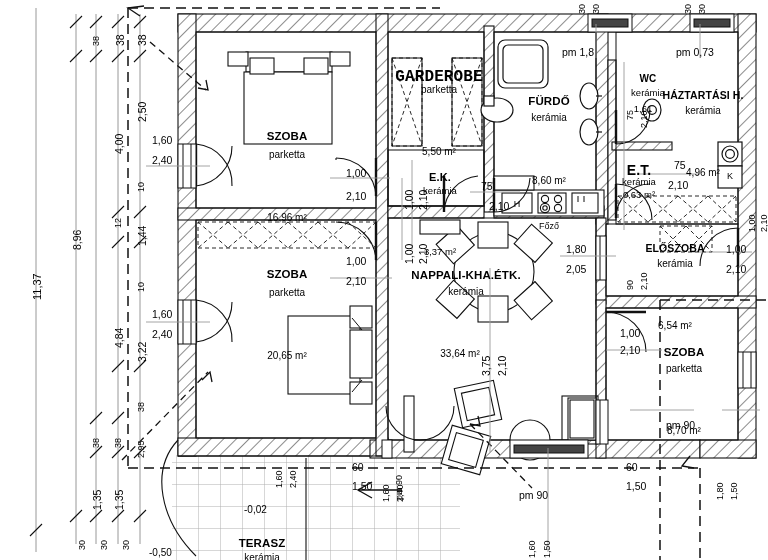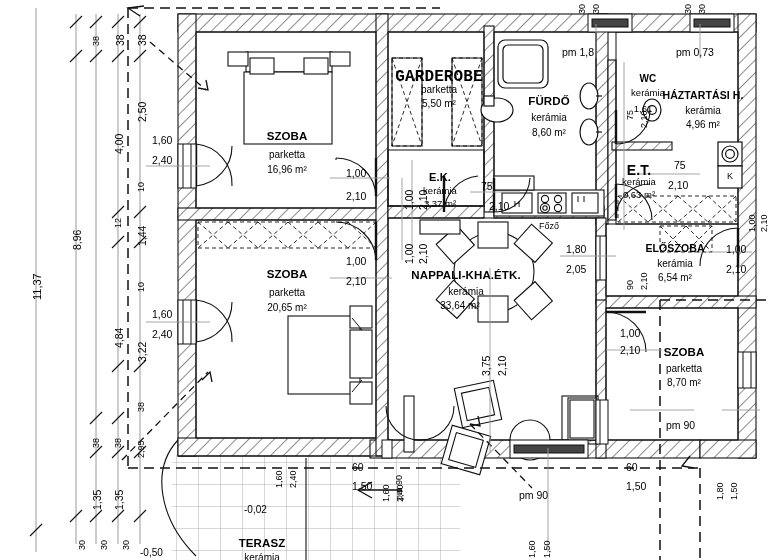--- a/index.html
+++ b/index.html
@@ -3,21 +3,21 @@
 <meta charset="utf-8">
 <style>
   html,body{margin:0;padding:0;background:#ffffff;}
   body{width:768px;height:560px;overflow:hidden;
        font-family:"Liberation Sans","DejaVu Sans",sans-serif;color:#000;}
   #stage{position:relative;width:768px;height:560px;background:#fff;}
   svg{position:absolute;left:0;top:0;}
   .lbl{position:absolute;white-space:nowrap;line-height:1;}
   .rname{font-weight:bold;font-size:11.5px;letter-spacing:.1px;}
   .rmat{font-size:10px;}
-  .rarea{font-size:10px;}
+  .rarea{font-size:10px;margin-top:48px;}
   .dim{font-size:10.5px;}
   .dimv{font-size:10.5px;transform-origin:0 0;transform:rotate(-90deg);}
   .tiny{font-size:9px;}
   .tinyv{font-size:9px;transform-origin:0 0;transform:rotate(-90deg);}
   .ctr{text-align:center;transform:translateX(-50%);}
   .rsmall{font-size:9.5px;}
   .kglyph{font-size:9px;}
 </style>
 </head>
 <body>
@@ -428,21 +428,21 @@
 <div class="lbl rmat ctr" style="left:466px;top:287px;">kerámia</div>
 <div class="lbl rarea ctr" style="left:460px;top:301px;">33,64 m²</div>
 
 <div class="lbl rname ctr" style="left:684px;top:347px;">SZOBA</div>
 <div class="lbl rmat ctr" style="left:684px;top:364px;">parketta</div>
 <div class="lbl rarea ctr" style="left:684px;top:378px;">8,70 m²</div>
 
 <div class="lbl rname ctr" style="left:262px;top:538px;">TERASZ</div>
 <div class="lbl rmat ctr" style="left:262px;top:553px;">kerámia</div>
 <div class="lbl tiny" style="left:244px;top:505px;font-size:10px;">-0,02</div>
-<div class="lbl tiny" style="left:140px;top:548px;font-size:10px;">-0,50</div>
+<div class="lbl tiny" style="left:149px;top:548px;font-size:10px;">-0,50</div>
 
 <div class="lbl kglyph ctr" style="left:549px;top:222px;">Főző</div>
 <div class="lbl kglyph ctr" style="left:517px;top:200px;">H</div>
 <div class="lbl kglyph ctr" style="left:730px;top:172px;">K</div>
 
 <div class="lbl dim" style="left:152px;top:135px;">1,60</div>
 <div class="lbl dim" style="left:152px;top:155px;">2,40</div>
 <div class="lbl dim" style="left:152px;top:309px;">1,60</div>
 <div class="lbl dim" style="left:152px;top:329px;">2,40</div>
 

